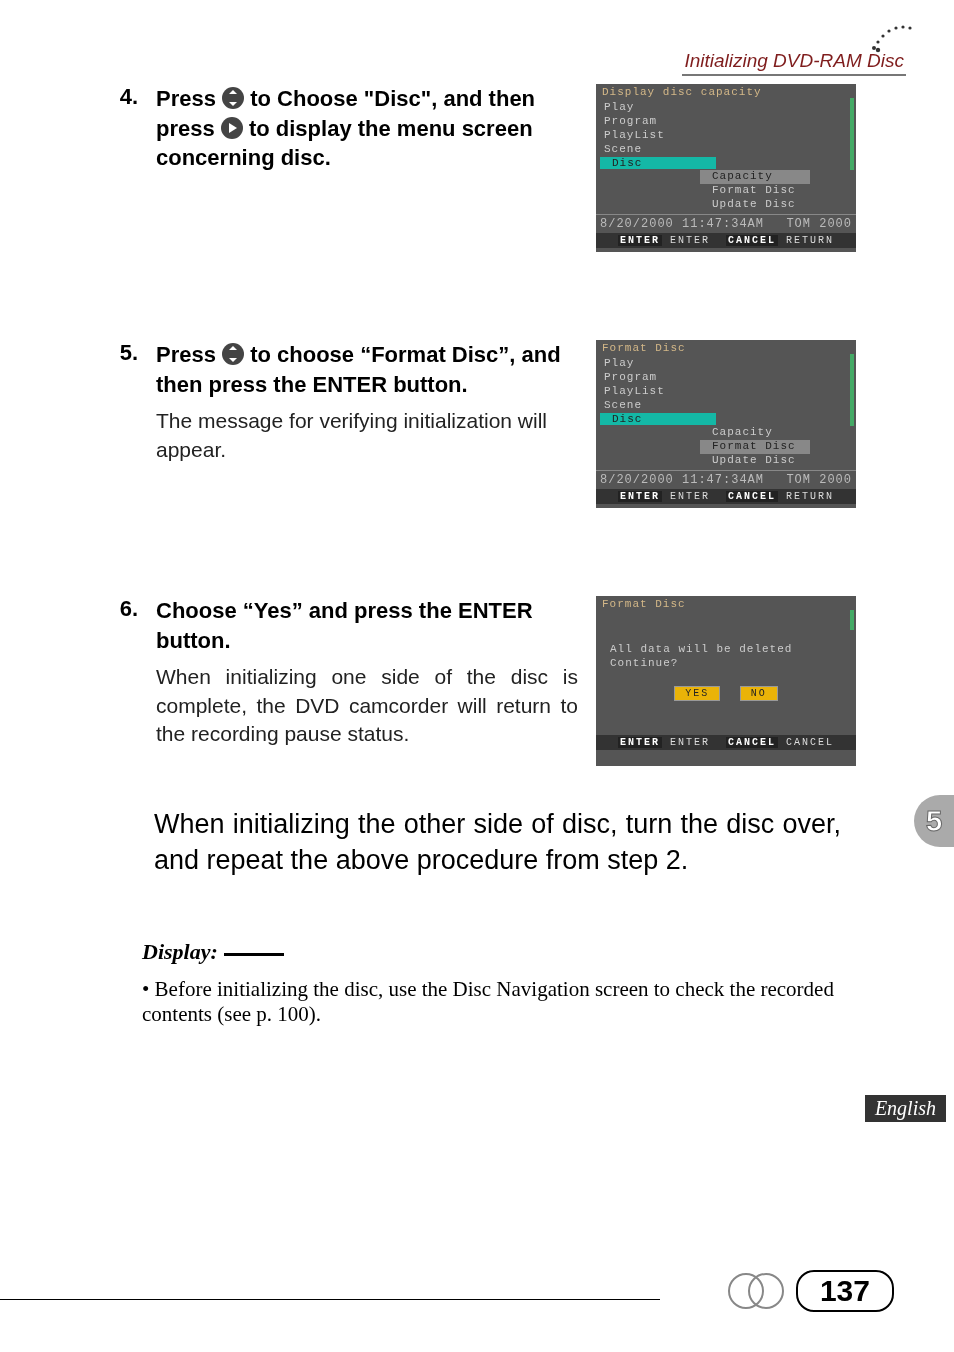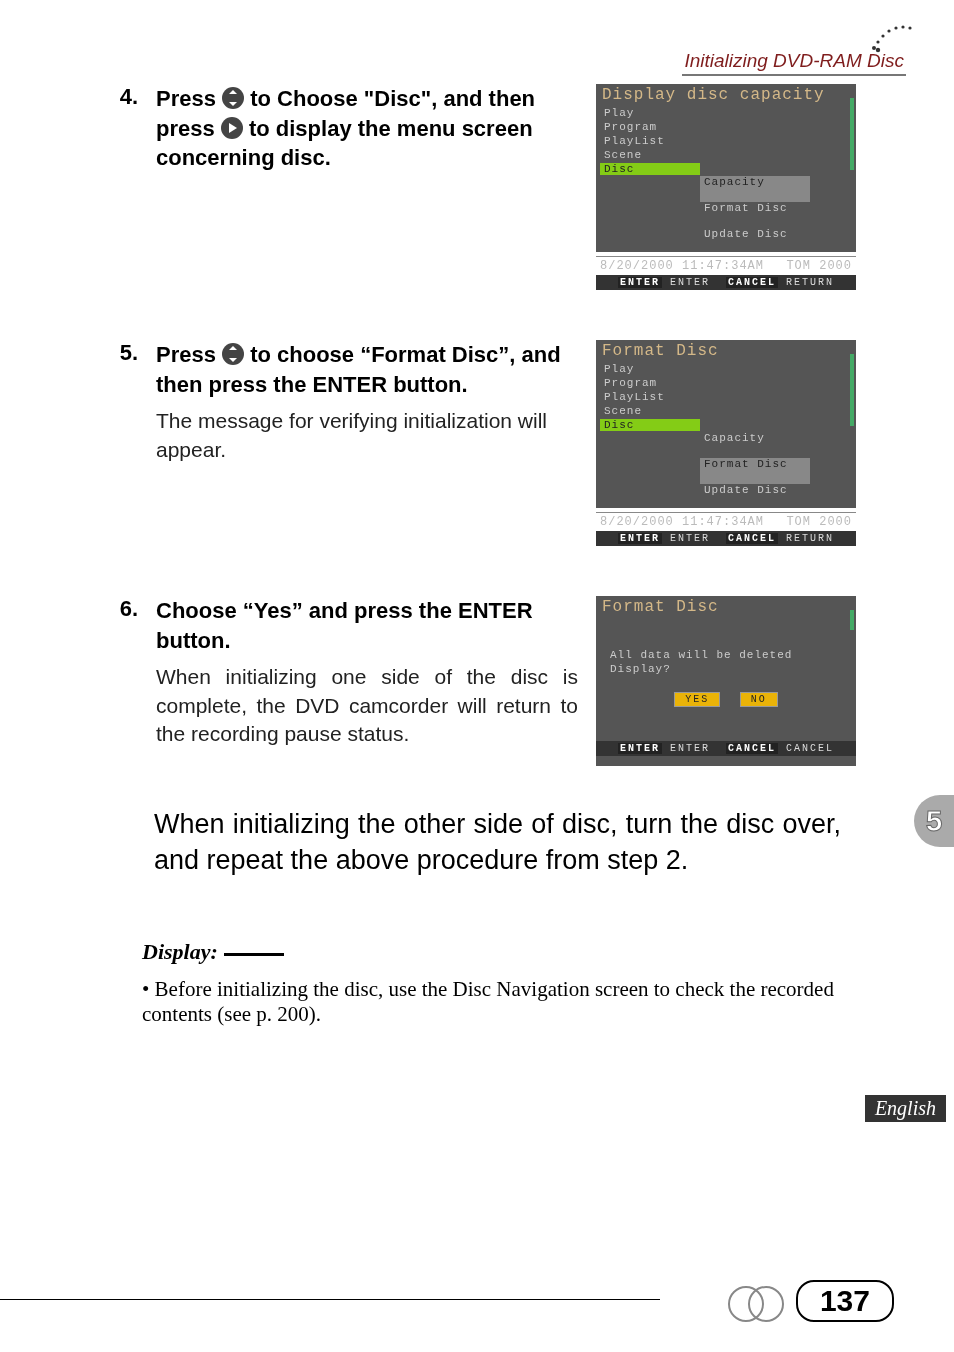--- a/index.html
+++ b/index.html
@@ -12,45 +12,45 @@
 .steptext{flex:1}
 .steptext b{font-weight:bold;font-size:22px;line-height:1.35}
 .steptext .normal{font-size:21px;line-height:1.35;color:#222}
 .icon-dial{display:inline-block;width:22px;height:22px;border-radius:50%;background:#444;vertical-align:-3px;position:relative}
 .icon-dial:before,.icon-dial:after{content:"";position:absolute;left:50%;transform:translateX(-50%);width:0;height:0;border-left:4px solid transparent;border-right:4px solid transparent}
 .icon-dial:before{top:3px;border-bottom:4px solid #fff}
 .icon-dial:after{bottom:3px;border-top:4px solid #fff}
 .icon-right{display:inline-block;width:22px;height:22px;border-radius:50%;background:#444;vertical-align:-3px;position:relative}
 .icon-right:before{content:"";position:absolute;top:50%;left:8px;transform:translateY(-50%);width:0;height:0;border-top:5px solid transparent;border-bottom:5px solid transparent;border-left:8px solid #fff}
 .shot{width:260px;flex:0 0 260px;background:#555;color:#ccc;font-family:"Courier New",monospace;font-size:11px;letter-spacing:1px;position:relative;box-sizing:border-box}
-.shot .title{font-size:16px;padding:2px 6px;color:#d4b888}
+.shot .title{font-size:11px;padding:2px 6px;color:#d4b888}
 .shot .menu{padding:0 4px 2px 4px}
 .shot .mrow{display:flex;align-items:center;height:14px}
 .shot .mrow .mi{width:92px;padding-left:4px}
-.shot .mrow .sel{background:#84cc16;color:#222;padding:0 4px}
+.shot .mrow .sel{background:#14b8a6;color:#222;padding:0 12px}
 .shot .sub{margin-left:100px;width:110px}
-.shot .sub div{height:26px;padding-left:4px}
+.shot .sub div{height:14px;padding-left:12px}
 .shot .sub .ssel{background:#888;color:#222}
 .shot .foot{border-top:1px solid #888;font-size:12px;padding:2px 4px;color:#bbb;display:flex;justify-content:space-between}
 .shot .bar{background:#333;text-align:center;font-size:10px;letter-spacing:2px;padding:2px 0;color:#ddd}
 .shot .bar b{color:#fff;background:#222;padding:0 2px}
 .dialog{padding:30px 14px 10px 14px;text-align:left}
 .dialog .msg{font-size:11px;line-height:14px}
 .dialog .btns{text-align:center;margin:16px 0 24px 0}
 .dialog .btn{display:inline-block;border:1px solid #999;background:#eab308;color:#222;font-size:10px;padding:1px 10px;margin:0 6px;letter-spacing:2px}
 .after{font-size:27px;line-height:1.35;margin:0 15px 60px 44px;text-align:justify}
 .caution-row{margin-left:32px}
 .caution{font-weight:bold;font-style:italic;font-family:Georgia,serif;font-size:22px}
 .caution-line{display:inline-block;width:60px;height:3px;background:#000;vertical-align:middle;margin-left:6px}
 .caution-item{font-family:"Times New Roman",serif;font-size:21px;margin:12px 0 0 0}
 .side-tab{position:absolute;right:0;top:795px;width:40px;height:52px;background:#aaa;border-radius:26px 0 0 26px;display:flex;align-items:center;justify-content:center}
 .side-tab span{color:#fff;font-weight:bold;font-size:30px;-webkit-text-stroke:1px #666}
 .lang-tab{position:absolute;right:8px;top:1095px;background:#333;color:#fff;font-family:"Times New Roman",serif;font-style:italic;font-size:20px;padding:2px 10px}
 .footer-line{position:absolute;bottom:52px;left:0;width:660px;height:1px;background:#000}
-.pagenum{position:absolute;bottom:30px;right:60px;display:flex;align-items:flex-end;gap:10px}
+.pagenum{position:absolute;bottom:40px;right:60px;display:flex;align-items:center;gap:10px}
 .pagenum-circles{width:58px;height:36px;position:relative}
 .pagenum-circles .c{position:absolute;width:32px;height:32px;border:2px solid #888;border-radius:50%;top:0}
 .pagenum-circles .c1{left:0}
 .pagenum-circles .c2{left:20px}
 .pagenum-box{border:2px solid #000;border-radius:18px;padding:2px 22px;font-weight:bold;font-size:30px;font-family:Arial}
 .bbar{position:absolute;right:2px;top:14px;width:4px;height:72px;background:#4a6}
 </style>
 </head>
 <body>
 
@@ -152,35 +152,35 @@
       <div class="stepnum">6.</div>
       <div class="steptext" style="width:400px">
         <b>Choose “Yes” and press the ENTER button.</b>
         <div class="normal" style="margin-top:8px;text-align:justify">When initializing one side of the disc is complete, the DVD camcorder will return to the recording pause status.</div>
       </div>
       <div class="shot" style="height:170px">
         <div class="title">Format Disc</div>
         <div class="bbar" style="height:20px"></div>
         <div class="dialog">
           <div class="msg">All data will be deleted</div>
-          <div class="msg">Display?</div>
+          <div class="msg">Continue?</div>
           <div class="btns">
             <span class="btn">YES</span>
             <span class="btn">NO</span>
           </div>
         </div>
         <div class="bar"><b>ENTER</b> <span>ENTER</span>&nbsp;&nbsp;<b>CANCEL</b> <span>CANCEL</span></div>
       </div>
     </div>
 
     <div class="after">When initializing the other side of disc, turn the disc over, and repeat the above procedure from step 2.</div>
 
     <div class="caution-row">
       <span class="caution">Display:</span><span class="caution-line"></span>
-      <div class="caution-item">• Before initializing the disc, use the Disc Navigation screen to check the recorded contents (see p. 200).</div>
+      <div class="caution-item">• Before initializing the disc, use the Disc Navigation screen to check the recorded contents (see p. 100).</div>
     </div>
   </div>
 
   <div class="side-tab">
       <span>5</span>
     </div>
   <div class="lang-tab">English</div>
   <div class="footer-line"></div>
   <div class="pagenum">
     <div class="pagenum-circles">

